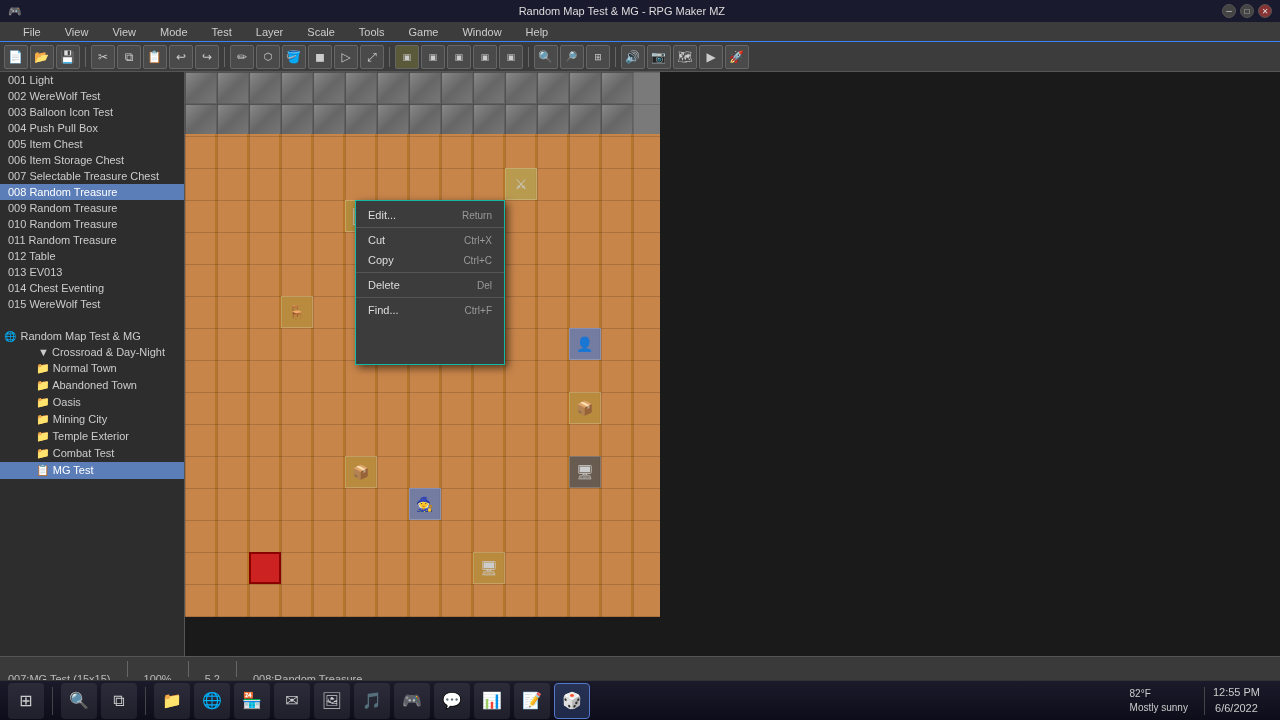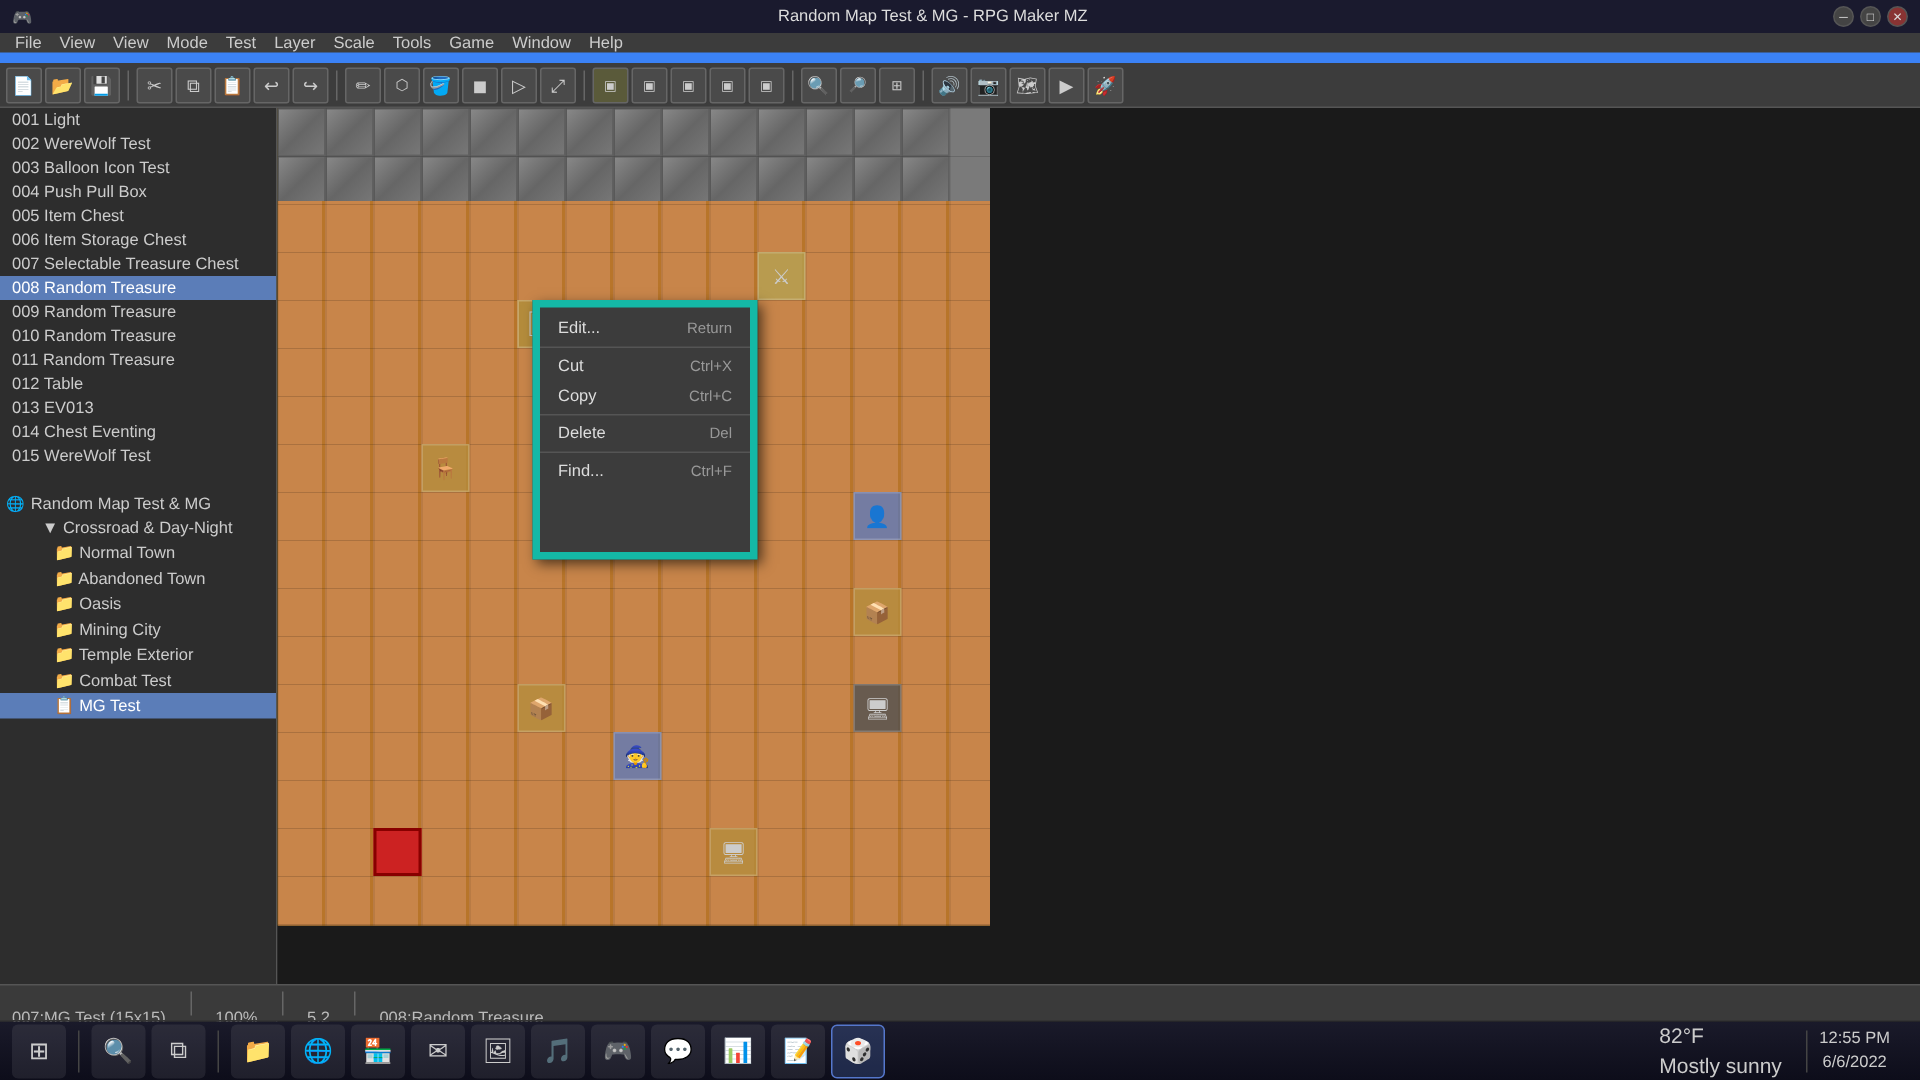--- a/index.html
+++ b/index.html
@@ -10,22 +10,22 @@
       width: 100%; height: 22px; background: #1a1a2e;
       display: flex; align-items: center; justify-content: space-between;
       padding: 0 8px; color: #ddd; font-size: 11px; user-select: none;
     }
     #titlebar-controls { display: flex; gap: 4px; }
     .tb-btn { width: 14px; height: 14px; border-radius: 50%; border: 1px solid #555; background: #444; display: inline-flex; align-items: center; justify-content: center; font-size: 8px; cursor: pointer; }
 
     
     #menubar {
       width: 100%; height: 20px; background: #3c3c3c;
-      display: flex; align-items: center; padding: 0 4px; gap: 0;
-      color: #ccc; font-size: 11px; border-bottom: 7px solid #3b82f6;
+      display: flex; align-items: center; padding: 0 17px; gap: 12px;
+      color: #ccc; font-size: 11px; border-bottom: 1px solid #3b82f6;
     }
     .menu-item { padding: 2px 6px; cursor: pointer; }
 
     
     #toolbar {
       width: 100%; height: 30px; background: #3c3c3c;
       display: flex; align-items: center; padding: 0 4px; gap: 2px;
       border-bottom: 1px solid #555;
     }
     .tool-btn {
@@ -43,21 +43,21 @@
     
     #left-panel {
       width: 185px; height: 100%; background: #2d2d2d;
       border-right: 1px solid #555; overflow-y: auto; flex-shrink: 0;
     }
     .map-list-item {
       padding: 2px 8px; cursor: pointer; font-size: 11px; color: #ccc;
       white-space: nowrap; overflow: hidden; text-overflow: ellipsis;
     }
     .map-list-item.selected { background: #5b7db8; color: #fff; }
-    .map-list-item.indent1 { padding-left: 28px; }
+    .map-list-item.indent1 { padding-left: 38px; }
     .map-list-item.indent2 { padding-left: 36px; }
     .tree-section { margin-top: 4px; }
     .tree-root { padding: 2px 4px; display: flex; align-items: center; gap: 4px; color: #ccc; cursor: pointer; }
 
     
     #map-area {
       flex: 1; background: #1e1e1e; position: relative; overflow: hidden;
     }
     #map-canvas {
       position: absolute; top: 0; left: 0;
@@ -84,21 +84,21 @@
         90deg,
         #c8854a 0px, #c8854a 30px,
         #b8752a 30px, #b8752a 32px
       );
     }
 
     
     #context-menu {
       position: absolute; top: 128px; left: 170px;
       width: 150px; background: #3c3c3c;
-      border: 5px solid #14b8a6; box-shadow: 3px 3px 8px rgba(0,0,0,0.6);
+      border: 1px solid #14b8a6; box-shadow: 3px 3px 8px rgba(0,0,0,0.6);
       z-index: 100; padding: 4px 0; font-size: 11px;
     }
     .ctx-item {
       padding: 4px 12px; cursor: pointer; color: #ddd;
       display: flex; justify-content: space-between; align-items: center;
     }
     .ctx-shortcut { color: #999; font-size: 10px; text-align: right; }
     .ctx-sep { height: 1px; background: #555; margin: 2px 0; }
 
     
@@ -129,21 +129,21 @@
       border-top: 1px solid #333;
     }
     .taskbar-btn {
       width: 36px; height: 36px; background: rgba(255,255,255,0.08);
       border: none; border-radius: 4px; display: flex; align-items: center;
       justify-content: center; cursor: pointer; color: #ccc; font-size: 16px;
     }
     .taskbar-sep { width: 1px; height: 28px; background: #444; margin: 0 4px; }
     .taskbar-spacer { flex: 1; }
     #clock { color: #ccc; font-size: 11px; text-align: center; line-height: 1.4; }
-    #weather { color: #ccc; font-size: 14px; margin-right: 8px; line-height: 1.4; }
+    #weather { color: #ccc; font-size: 10px; margin-right: 8px; line-height: 1.4; }
 
     
     ::-webkit-scrollbar { width: 8px; background: #2a2a2a; }
     ::-webkit-scrollbar-thumb { background: #555; border-radius: 4px; }
 
     
     .grid-overlay {
       position: absolute; top: 0; left: 0; width: 100%; height: 100%;
       pointer-events: none;
       background-image:

